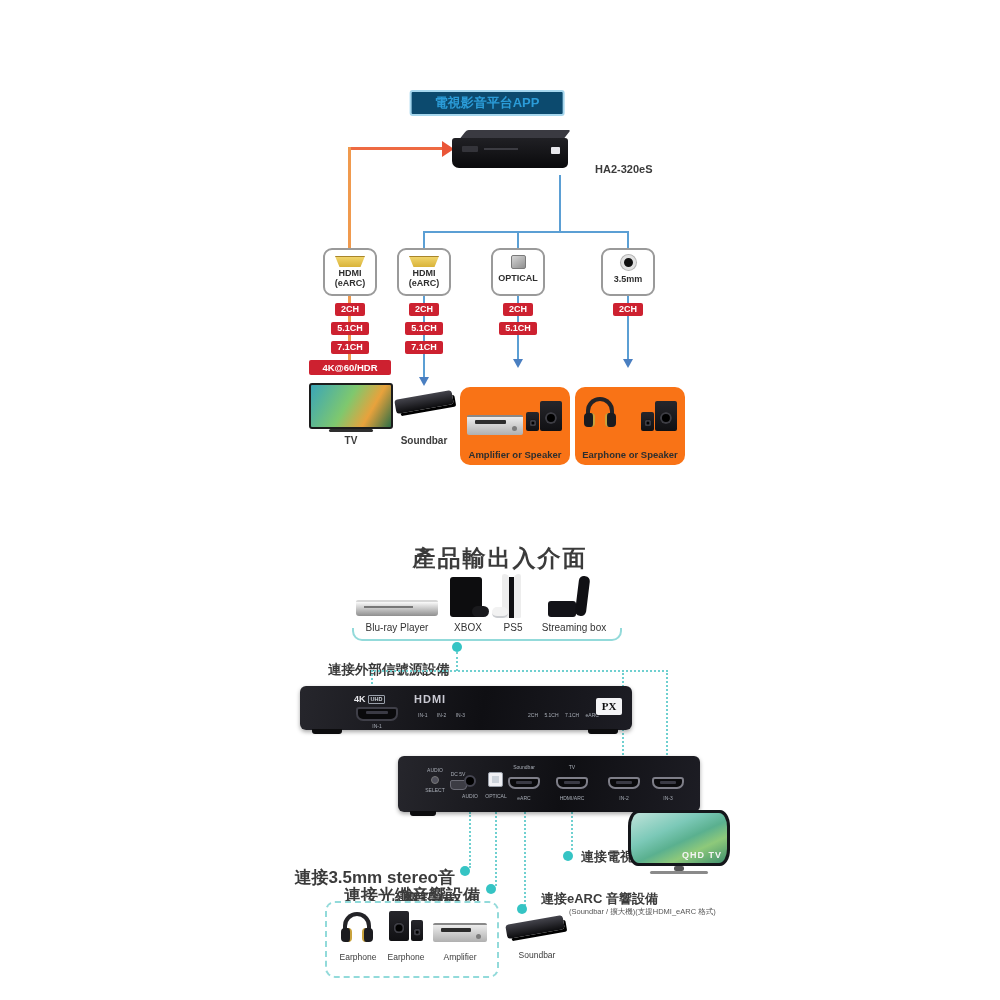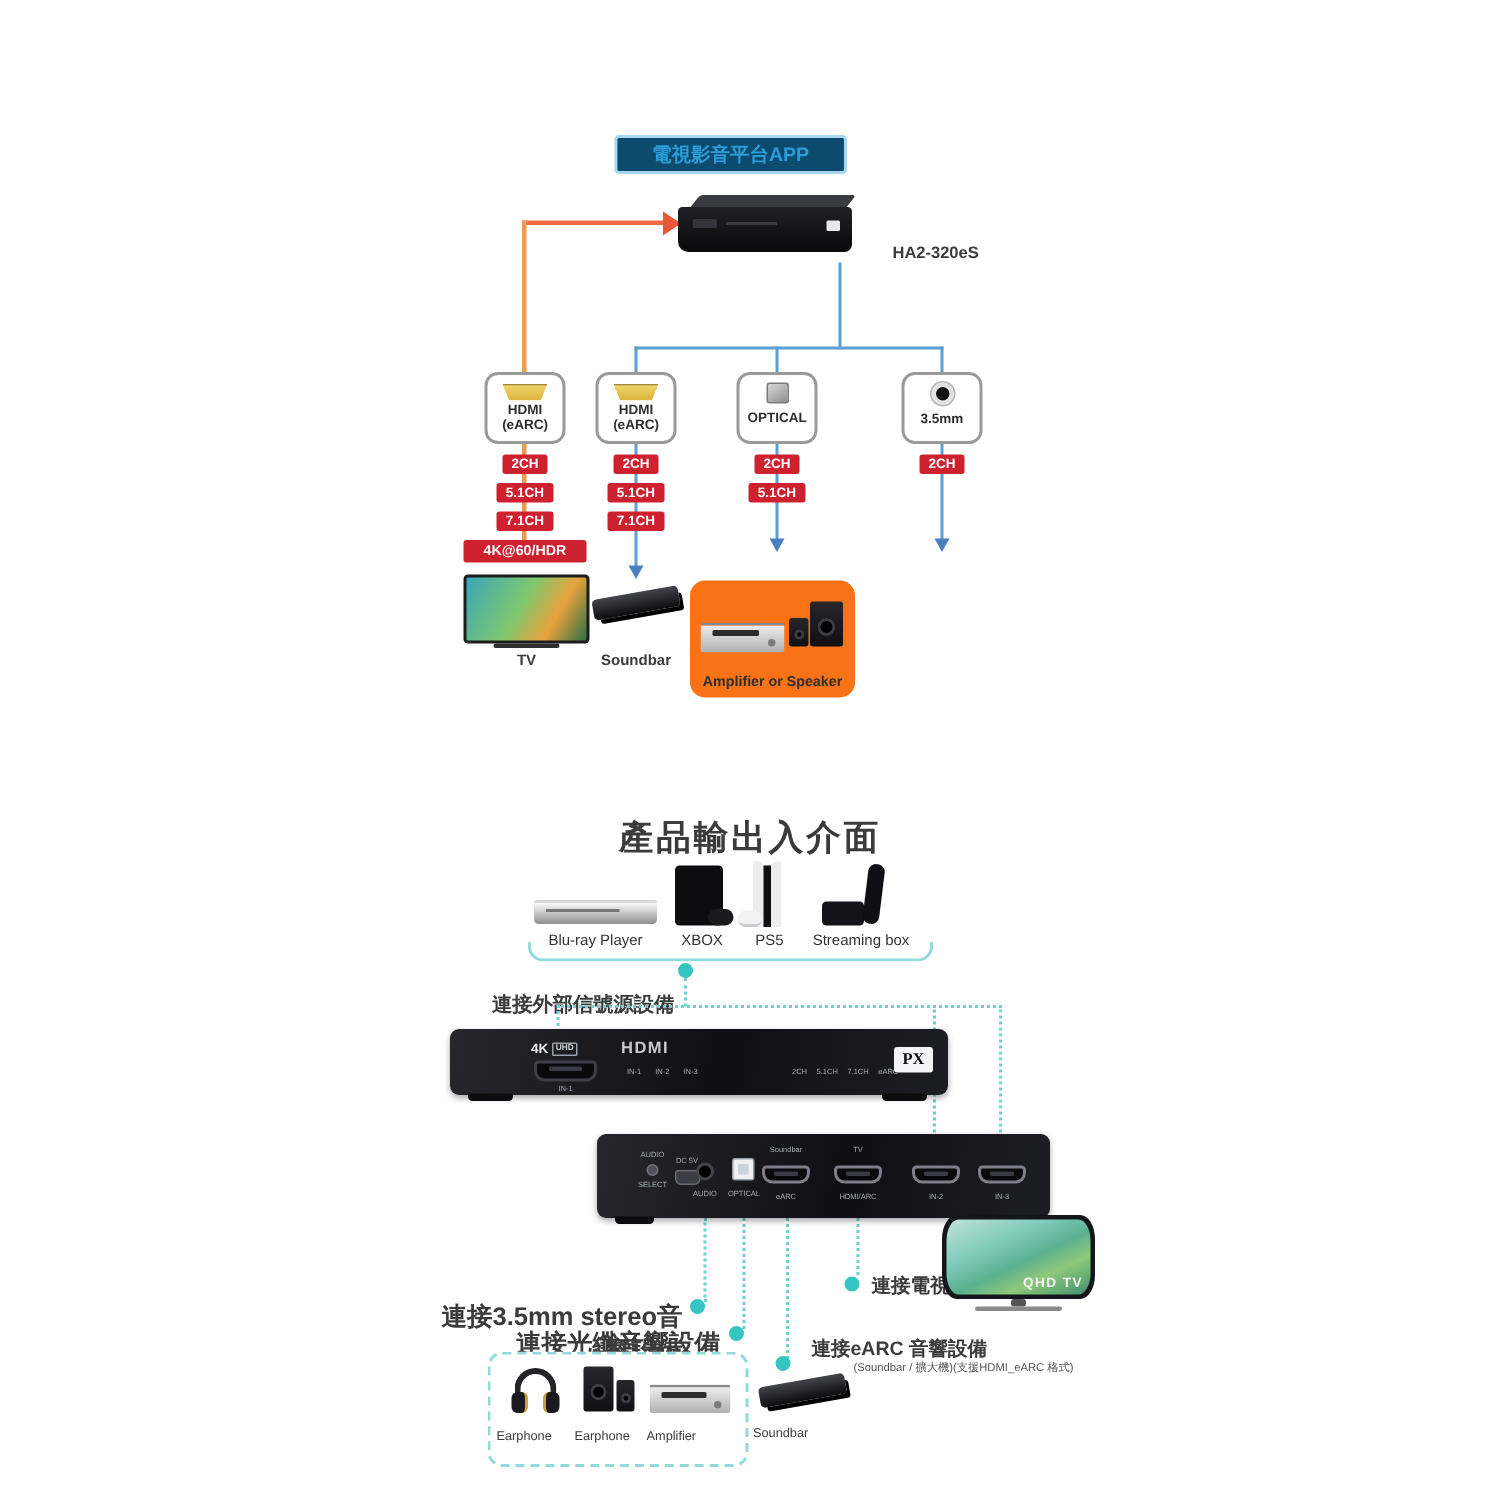--- a/index.html
+++ b/index.html
@@ -116,21 +116,21 @@
 
   
   .qtv{position:absolute;background:#14161a;border-radius:10px/16px;padding:3px;box-sizing:border-box;z-index:2;}
   .qtvscr{position:relative;width:100%;height:100%;border-radius:8px/14px;overflow:hidden;
       background:linear-gradient(155deg,#bfe3da 0%,#7cc9b8 35%,#5ab08f 55%,#8ec97a 72%,#3e8f6e 100%);}
   .qtvtxt{position:absolute;right:5px;bottom:3px;color:#f4f4f4;font-weight:bold;
       font-size:9px;letter-spacing:1px;}
 
   
   .dashbox{position:absolute;border:2px dashed #92dada;border-radius:10px;background:#fff;z-index:1;}
-  .dcap{position:absolute;font-size:8.5px;color:#3b3b3b;text-align:left;}
+  .dcap{position:absolute;font-size:8.5px;color:#3b3b3b;text-align:center;}
 
   
   .dev1{position:absolute;z-index:2;}
   .dev1 .top{position:absolute;left:10px;top:0;width:104px;height:12px;background:#3a3a41;
       transform:skewX(-38deg);border-radius:2px;}
   .dev1 .body{position:absolute;left:0;top:8px;width:116px;height:30px;
       background:linear-gradient(#202024,#0a0a0c);border-radius:3px 3px 5px 7px;}
   .dev1 .logo{position:absolute;right:10px;top:17px;width:9px;height:7px;background:#e8e8ec;border-radius:1px;}
   .dev1 .slot{position:absolute;left:10px;top:16px;width:16px;height:6px;background:#34343a;border-radius:1px;}
   .dev1 .dash{position:absolute;left:32px;top:18px;width:34px;height:2px;background:#3c3c42;}
@@ -212,20 +212,30 @@
 
   <div class="sbar" style="left:395px;top:395px;"></div>
   <div class="cap" style="left:392px;top:435px;width:64px;">Soundbar</div>
 
   <div class="sinkbox" style="left:460px;">
     <div class="ampi" style="left:7px;top:28px;width:56px;height:18px;"></div>
     <div class="spk" style="left:80px;top:14px;width:22px;height:30px;"></div>
     <div class="spk" style="left:66px;top:25px;width:13px;height:19px;"></div>
     <div class="bcap">Amplifier or Speaker</div>
   </div>
+  <div class="sinkbox" style="left:575px;">
+    <div class="hphone" style="left:9px;top:10px;">
+      <div class="band"></div>
+        <div class="cup l"></div>
+        <div class="cup r"></div>
+    </div>
+    <div class="spk" style="left:80px;top:14px;width:22px;height:30px;"></div>
+    <div class="spk" style="left:66px;top:25px;width:13px;height:19px;"></div>
+    <div class="bcap">Earphone or Speaker</div>
+  </div>
 
   <div class="h1" style="top:543px;">產品輸出入介面</div>
 
   <div class="bluray" style="left:356px;top:600px;width:82px;height:14px;"></div>
   <div class="srccap" style="left:352px;top:622px;width:90px;">Blu-ray Player</div>
 
   <div class="xboxb" style="left:450px;top:577px;width:32px;height:40px;"></div>
   <div class="xctrl" style="left:472px;top:606px;width:17px;height:11px;"></div>
   <div class="srccap" style="left:448px;top:622px;width:40px;">XBOX</div>
 

